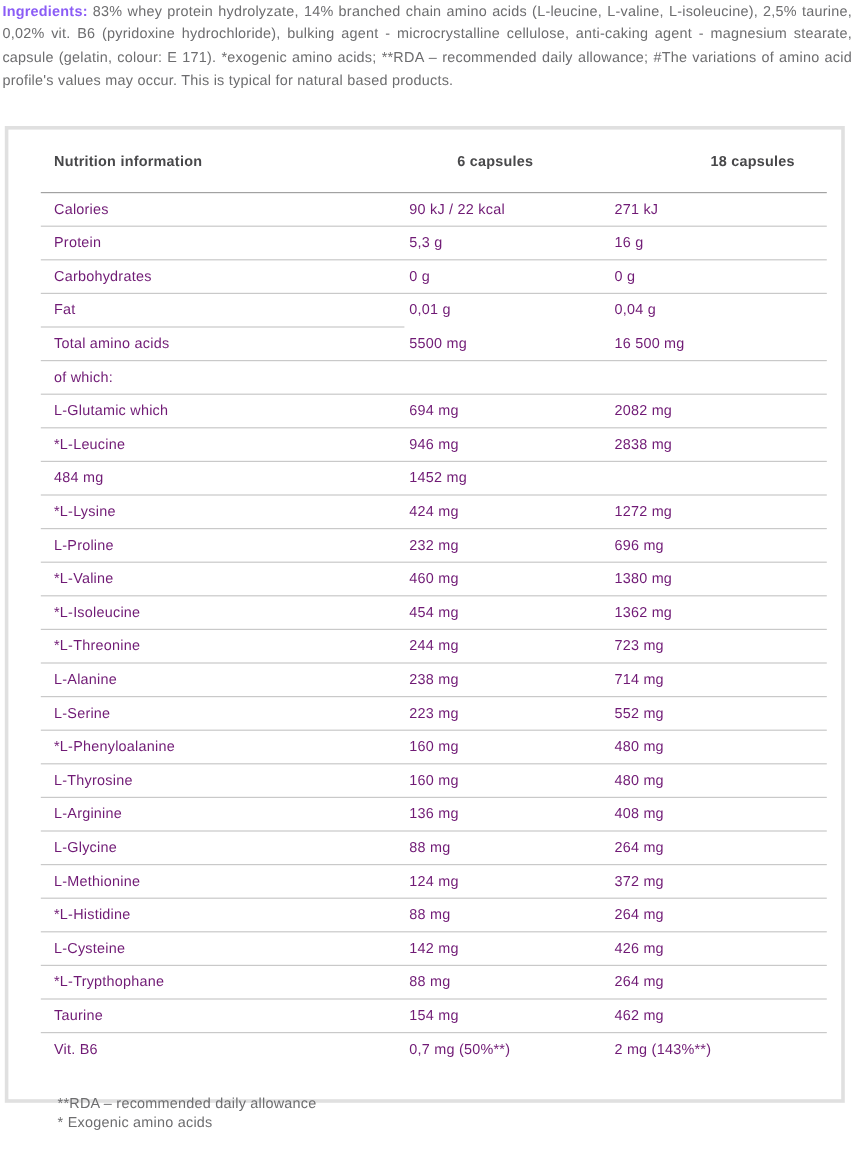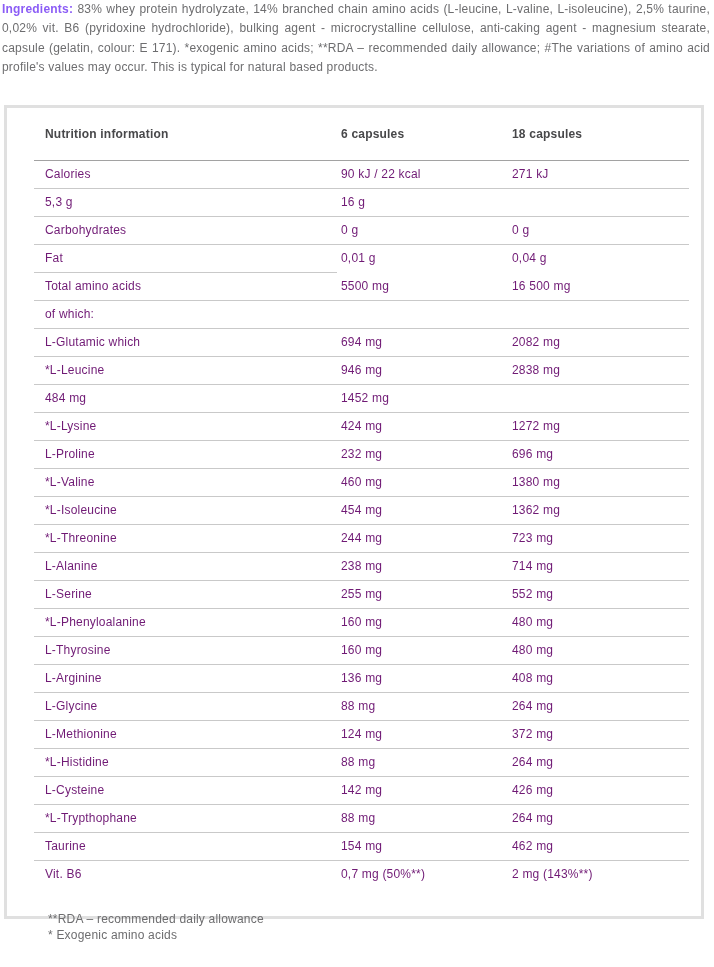--- a/index.html
+++ b/index.html
@@ -23,21 +23,21 @@
   
   .nutrition-table {
     position:absolute; left:4px; top:105px;
     width:700px; height:814px;
     border:3px solid #e0e0e0;
     background:#ffffff;
   }
   .thead {
     display:grid; grid-template-columns:296px 171px 1fr;
     padding-left:38px; height:52px; align-items:center;
-    font-size:12px; font-weight:bold; color:#48484a; letter-spacing:0.2px;
+    font-size:12px; font-weight:bold; color:#48484a; letter-spacing:0.2px;gap:40px;
   }
   .trow {
     display:grid; grid-template-columns:296px 171px 1fr;
     padding-left:38px; height:28px; align-items:center;
     font-size:12px; color:#701a75; letter-spacing:0.2px;
     position:relative;
   }
   .trow::before {
     content:""; position:absolute; top:0; left:27px; right:12px; height:1px;
     background:#c9c9c9;
@@ -67,20 +67,21 @@
     <div class="cell">6 capsules</div>
     <div class="cell">18 capsules</div>
   </div>
   <div id="table-body">
       <div class="trow sep-header">
         <div class="cell">Calories</div>
         <div class="cell">90 kJ / 22 kcal</div>
         <div class="cell">271 kJ</div>
       </div>
       <div class="trow sep-full">
+        <div class="cell">Protein</div>
         <div class="cell">5,3 g</div>
         <div class="cell">16 g</div>
       </div>
       <div class="trow sep-full">
         <div class="cell">Carbohydrates</div>
         <div class="cell">0 g</div>
         <div class="cell">0 g</div>
       </div>
       <div class="trow sep-full">
         <div class="cell">Fat</div>
@@ -136,21 +137,21 @@
         <div class="cell">244 mg</div>
         <div class="cell">723 mg</div>
       </div>
       <div class="trow sep-full">
         <div class="cell">L-Alanine</div>
         <div class="cell">238 mg</div>
         <div class="cell">714 mg</div>
       </div>
       <div class="trow sep-full">
         <div class="cell">L-Serine</div>
-        <div class="cell">255 mg</div>
+        <div class="cell">223 mg</div>
         <div class="cell">552 mg</div>
       </div>
       <div class="trow sep-full">
         <div class="cell">*L-Phenyloalanine</div>
         <div class="cell">160 mg</div>
         <div class="cell">480 mg</div>
       </div>
       <div class="trow sep-full">
         <div class="cell">L-Thyrosine</div>
         <div class="cell">160 mg</div>

